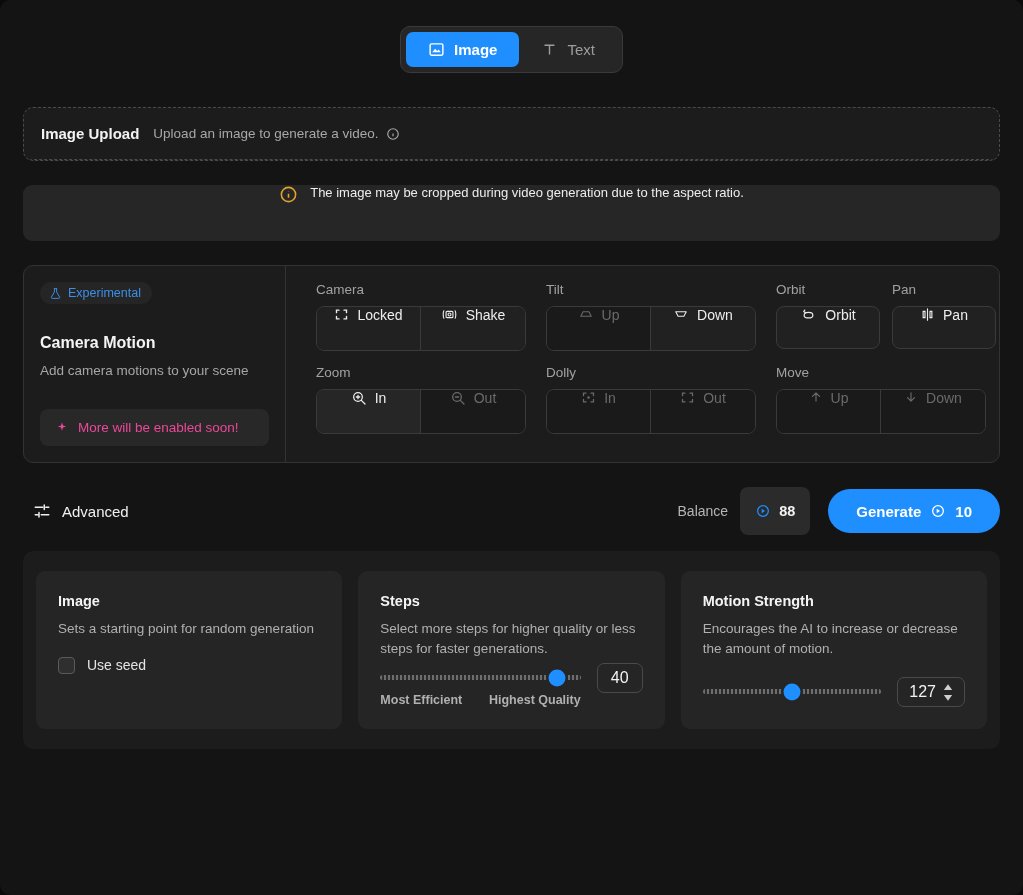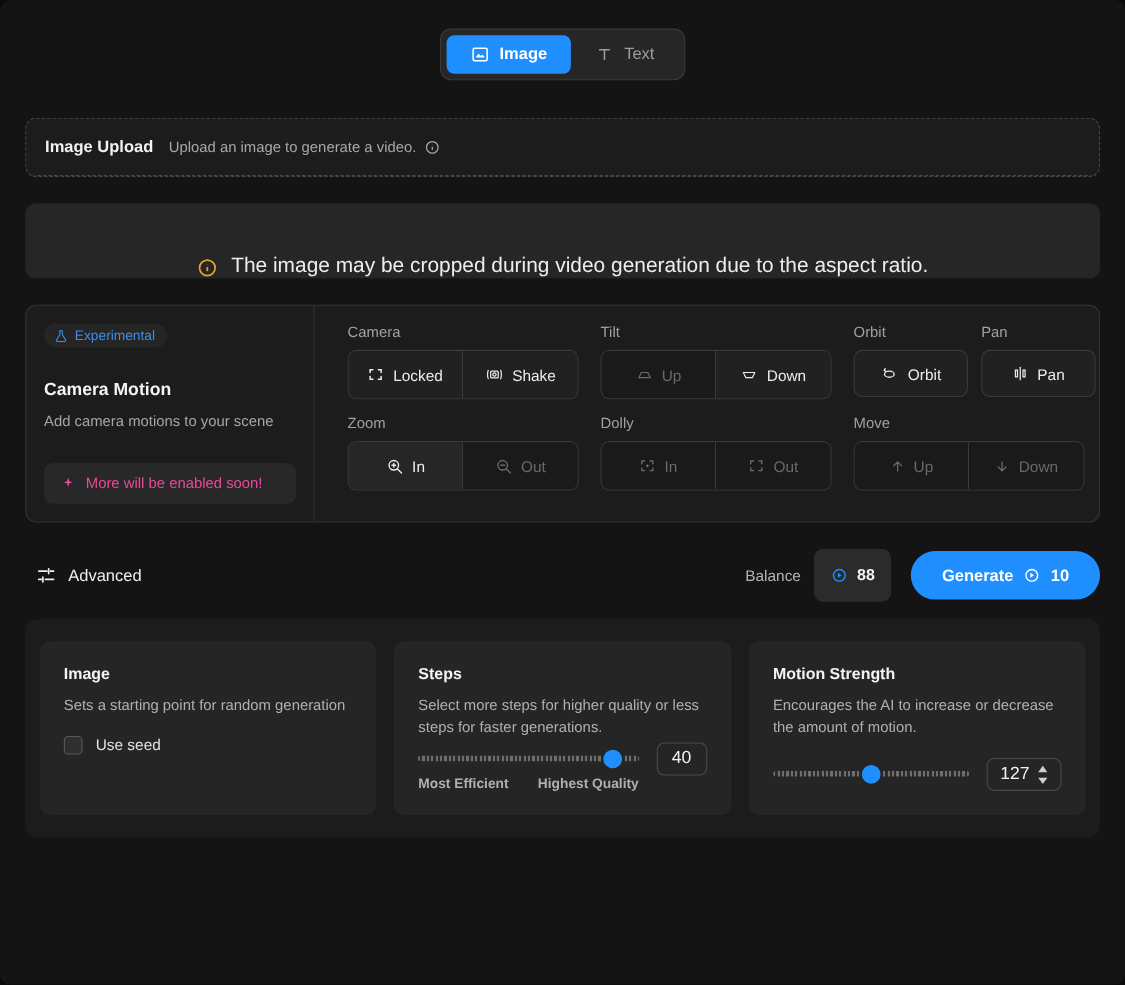--- a/index.html
+++ b/index.html
@@ -107,23 +107,23 @@
     background: #343434;
     display: flex; align-items: center; justify-content: center;
     cursor: pointer; flex: none;
   }
 
   
   .warn {
     margin: 24px 23px 0 23px;
     background: #262626;
     border-radius: 9px;
-    height: 68px;
-    display: flex; align-items: flex-end; justify-content: center; gap: 12px;
-    font-size: 19px; color: #ededed;
+    height: 56px;
+    display: flex; align-items: flex-start; justify-content: center; gap: 12px;
+    font-size: 13px; color: #ededed;
   }
   .warn-icon { color: #e0a32e; display:flex; }
 
   
   .motion {
     margin: 24px 23px 0 23px;
     background: #1c1c1c;
     border: 1px solid #333;
     border-radius: 10px;
     display: flex;
@@ -162,21 +162,21 @@
   .grp-label { font-size: 13.5px; color: #a1a1a1; margin-bottom: 9px; }
   .seg {
     display: flex;
     border: 1px solid #3a3a3a;
     border-radius: 8px;
     overflow: hidden;
     background: #1c1c1c;
   }
   .seg.disabled { background: #1a1a1a; }
   .btn {
-    display: flex; align-items: center; justify-content: center; gap: 8px;
+    display: flex; align-items: flex-start; justify-content: center; gap: 8px;
     height: 43px; min-width: 104px;
     padding: 0 16px;
     font-size: 14px; color: #ededed;
     background: #212121;
     cursor: pointer;
     border-right: 1px solid #3a3a3a;
     white-space: nowrap;
   }
   .btn:last-child { border-right: none; }
   .btn.dim { color: #6a6a6a; background: #1a1a1a; cursor: default; }

